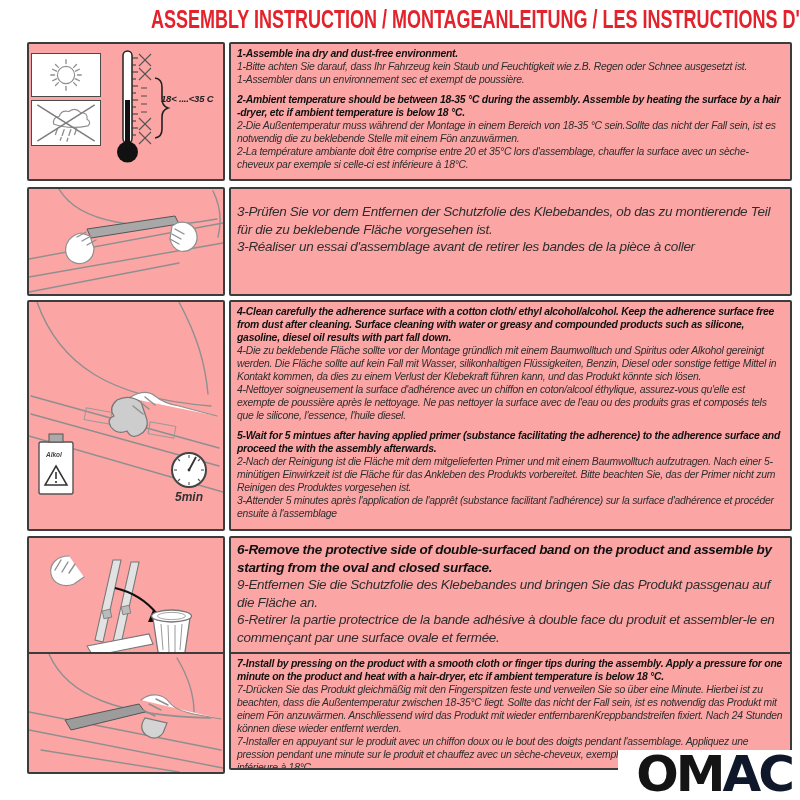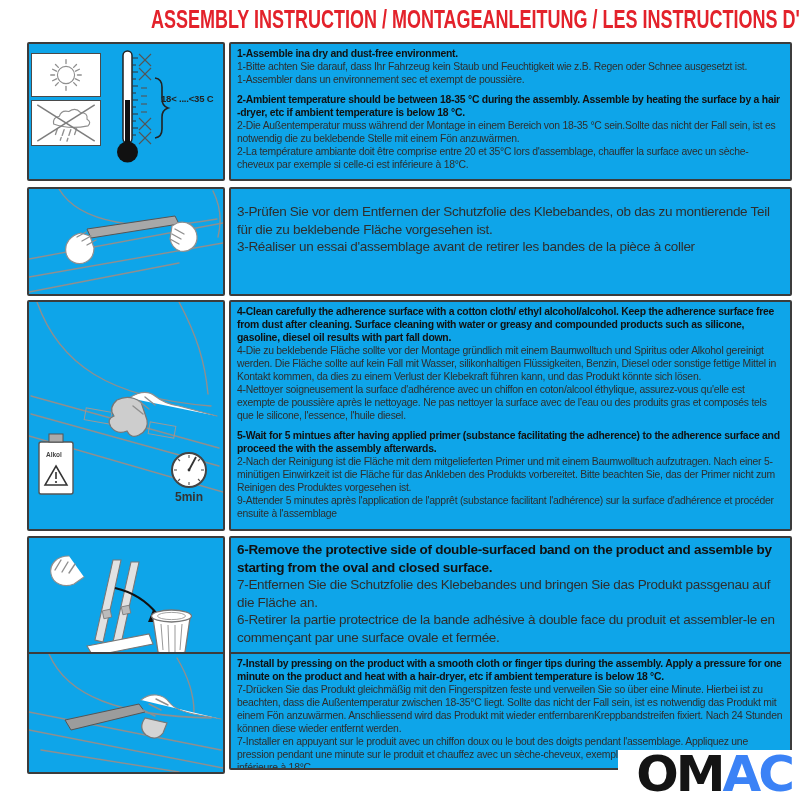--- a/index.html
+++ b/index.html
@@ -8,22 +8,23 @@
     position:relative; width:800px; height:800px; background:#ffffff;
     font-family:"Liberation Sans","DejaVu Sans",sans-serif; overflow:hidden;
   }
   .title-wrap { position:absolute; top:5px; left:0; width:800px; text-align:center; }
   .title {
     display:inline-block; font-size:25px; font-weight:bold; color:#e3222b;
     white-space:nowrap; transform:scaleX(0.72); transform-origin:center;
     letter-spacing:0px;
   }
   .cell {
-    position:absolute; background:#0ea5e9; border:2px solid #3c3c3c; border-radius:2px;
+    position:absolute; background:#fca5a5; border:2px solid #3c3c3c; border-radius:2px;
     overflow:hidden;
+    font-style:italic;
   }
   .cell.left { left:27px; width:198px; }
   .cell.right { left:229px; width:563px; padding:3px 6px 2px 6px; color:#2e2e2e; }
   .r1 { top:42px; height:139px; }
   .r2 { top:187px; height:109px; }
   .r3 { top:300px; height:231px; }
   .r4 { top:536px; height:140px; }
   .r5 { top:652px; height:122px; }
   .r5.right { height:118px; }
   .small-text { font-size:10.4px; line-height:13px; letter-spacing:-0.25px; }
@@ -39,21 +40,21 @@
   .temp-lbl { left:132px; top:49px; font-size:9.5px; letter-spacing:-0.2px; }
   .alkol-lbl { left:17px; top:149px; font-size:6.5px; color:#444; }
   .fivemin-lbl { left:146px; top:188px; font-size:12px; font-weight:600; color:#333; }
   .logo {
     position:absolute; top:750px; right:8px; height:48px; background:#fff;
     display:flex; align-items:center; padding-left:18px; z-index:5;
     font-family:"DejaVu Sans",sans-serif; font-weight:bold; font-size:50px;
     letter-spacing:-3px; line-height:1; transform-origin:right center;
   }
   .logo .black { color:#141414; }
-  .logo .red { color:#3b82f6; }
+  .logo .red { color:#0f172a; }
   svg { display:block; }
   .ln { stroke:#8f8f8f; stroke-width:1.4; fill:none; stroke-linecap:round; }
   .ln2 { stroke:#8f8f8f; stroke-width:1.2; fill:#fff; stroke-linecap:round; }
 </style>
 </head>
 <body>
 
 <div class="page">
 
   <div class="title-wrap">
@@ -203,21 +204,21 @@
   </div>
   <div class="cell right r3 small-text">
     <div class="section">
       <p class="b">4-Clean carefully the adherence surface with a cotton cloth/ ethyl alcohol/alcohol. Keep the adherence surface free from dust after cleaning. Surface cleaning with water or greasy and compounded products such as silicone, gasoline, diesel oil results with part fall down.</p>
       <p>4-Die zu beklebende Fläche sollte vor der Montage gründlich mit einem Baumwolltuch und Spiritus oder Alkohol gereinigt werden. Die Fläche sollte auf kein Fall mit Wasser, silikonhaltigen Flüssigkeiten, Benzin, Diesel oder sonstige fettige Mittel in Kontakt kommen, da dies zu einem Verlust der Klebekraft führen kann, und das Produkt könnte sich lösen.</p>
       <p>4-Nettoyer soigneusement la surface d'adhérence avec un chiffon en coton/alcool éthylique, assurez-vous qu'elle est exempte de poussière après le nettoyage. Ne pas nettoyer la surface avec de l'eau ou des produits gras et composés tels que le silicone, l'essence, l'huile diesel.</p>
     </div>
     <div class="section">
       <p class="b">5-Wait for 5 mintues after having applied primer (substance facilitating the adherence) to the adherence surface and proceed the with the assembly afterwards.</p>
       <p>2-Nach der Reinigung ist die Fläche mit dem mitgelieferten Primer und mit einem Baumwolltuch aufzutragen. Nach einer 5-minütigen Einwirkzeit ist die Fläche für das Ankleben des Produkts vorbereitet. Bitte beachten Sie, das der Primer nicht zum Reinigen des Produktes vorgesehen ist.</p>
-      <p>9-Attender 5 minutes après l'application de l'apprêt (substance facilitant l'adhérence) sur la surface d'adhérence et procéder ensuite à l'assemblage</p>
+      <p>3-Attender 5 minutes après l'application de l'apprêt (substance facilitant l'adhérence) sur la surface d'adhérence et procéder ensuite à l'assemblage</p>
     </div>
   </div>
 
   <div class="cell left r4">
     <svg class="art" viewBox="0 0 194 108">
       <path class="ln2" d="M40,4 c-12,0 -20,8 -18,18 c2,10 13,14 23,10 l10,-7"></path>
       <path class="ln" d="M32,8 l-6,10 M39,10 l-6,10 M46,12 l-6,9"></path>
       <polygon points="66,88 84,8 92,8 74,90" fill="#e2e2e2" stroke="#777" stroke-width="1.1"></polygon>
       <polygon points="84,90 102,10 110,10 92,92" fill="#e2e2e2" stroke="#777" stroke-width="1.1"></polygon>
       <rect x="74" y="58" width="8" height="8" fill="#bbb" stroke="#777" stroke-width="0.8" transform="rotate(-12 78 62)"></rect>
@@ -234,21 +235,21 @@
             <line x1="139" y1="73" x2="140" y2="100"></line>
           <line x1="146" y1="73" x2="146" y2="100"></line>
             <line x1="153" y1="72" x2="151" y2="98"></line>
         </g>
       </g>
     </svg>
   </div>
   <div class="cell right r4 big-text">
     <div class="section">
       <p class="b">6-Remove the protective side of double-surfaced band on the product and assemble by starting from the oval and closed surface.</p>
-      <p>7-Entfernen Sie die Schutzfolie des Klebebandes und bringen Sie das Produkt passgenau auf die Fläche an.</p>
+      <p>9-Entfernen Sie die Schutzfolie des Klebebandes und bringen Sie das Produkt passgenau auf die Fläche an.</p>
       <p>6-Retirer la partie protectrice de la bande adhésive à double face du produit et assembler-le en commençant par une surface ovale et fermée.</p>
     </div>
   </div>
 
   <div class="cell left r5">
     <svg class="art" viewBox="0 0 194 118">
       <path class="ln" d="M20,0 C38,42 90,62 182,64"></path>
       <path class="ln" d="M148,4 c12,20 17,36 17,54"></path>
       <path class="ln" d="M0,58 L192,96"></path>
       <path class="ln" d="M0,76 L194,114"></path>

